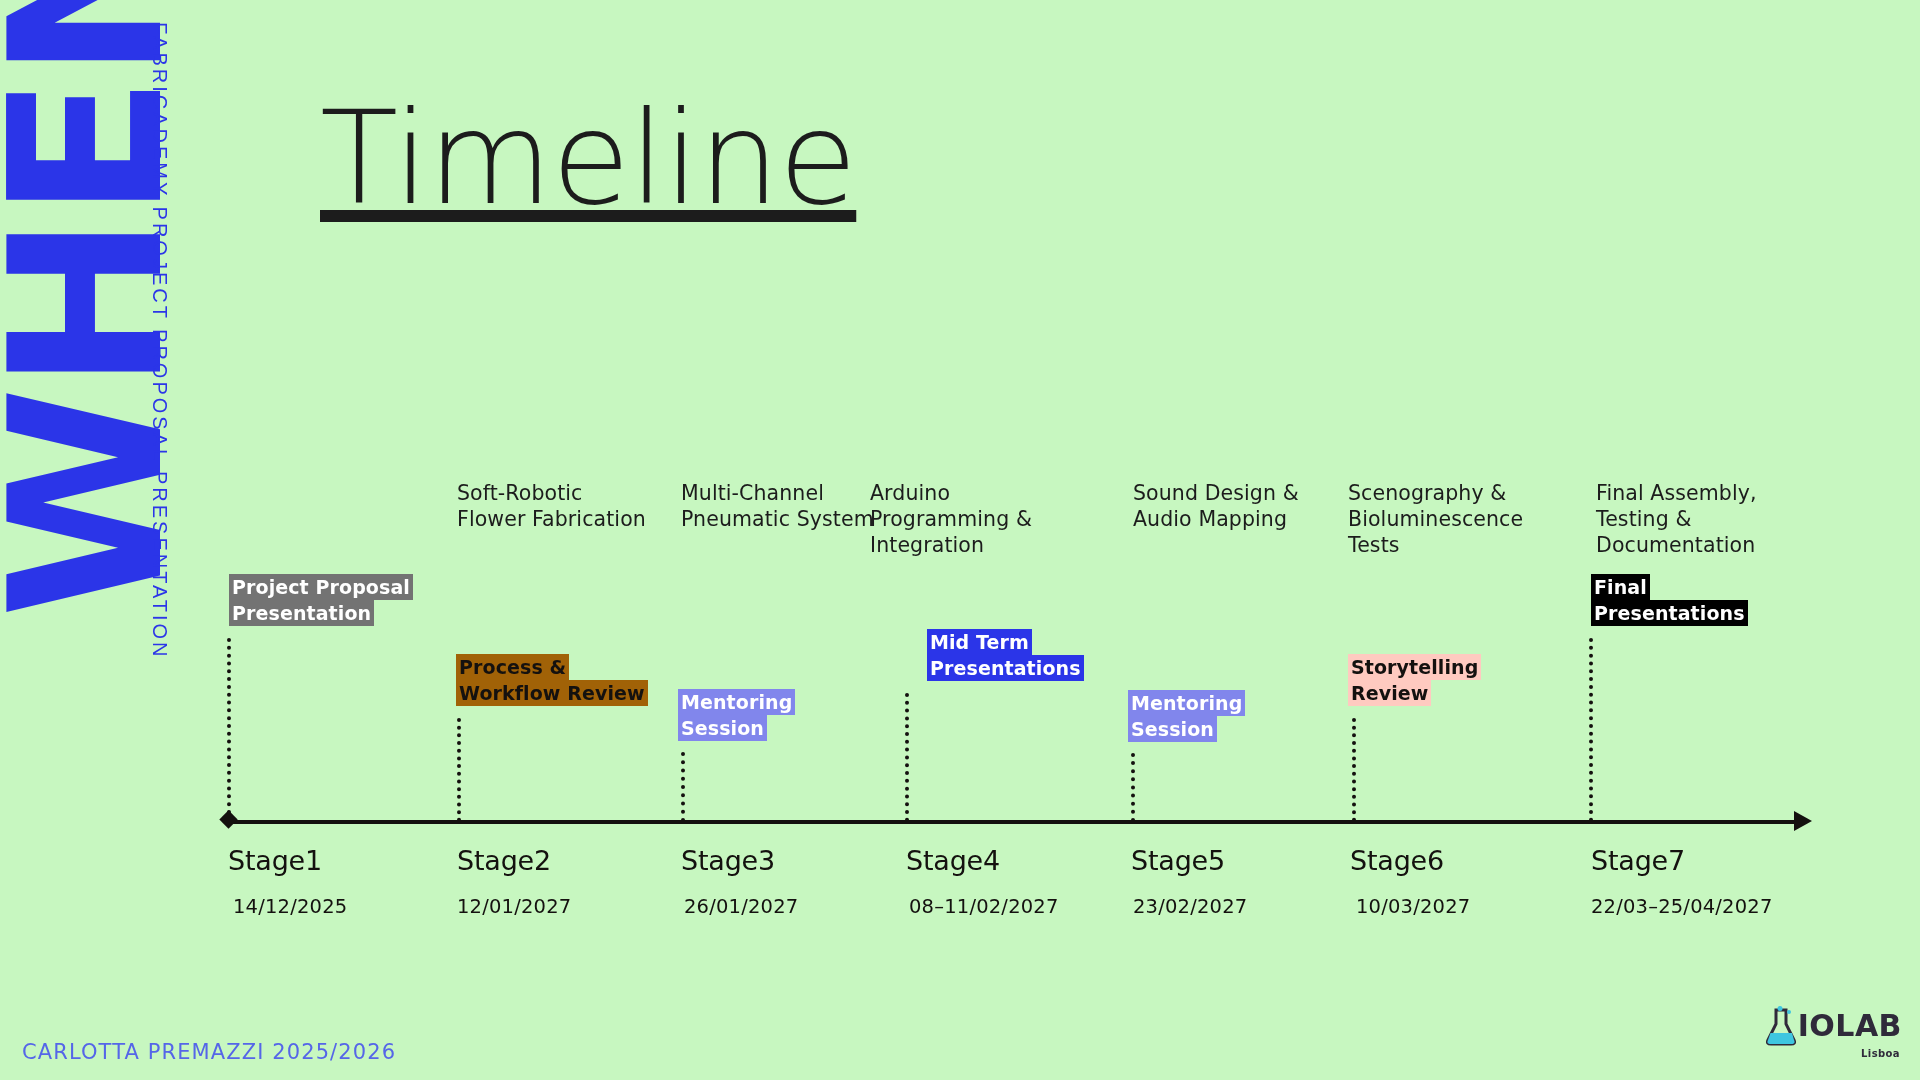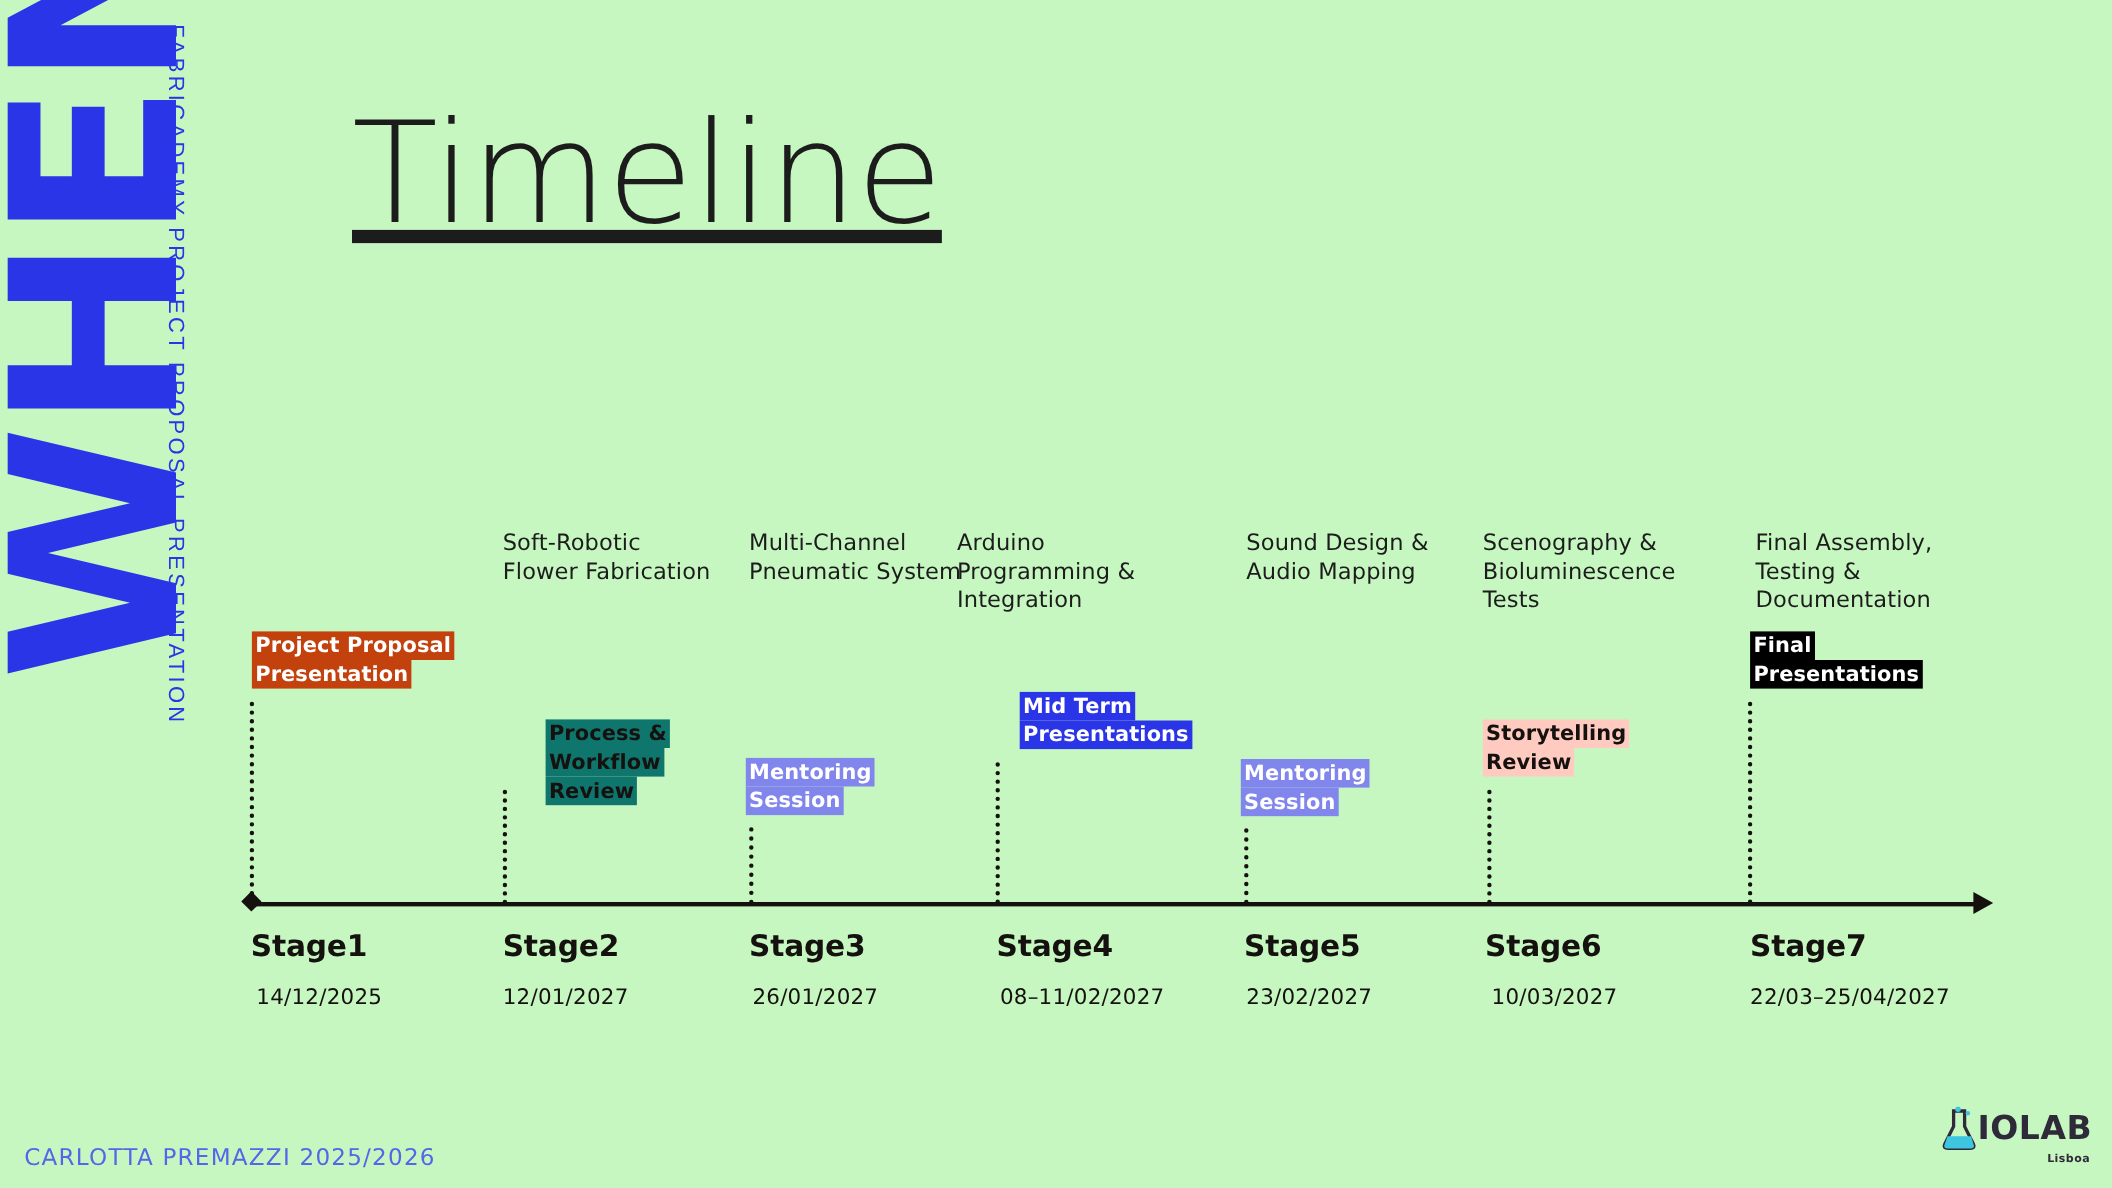--- a/index.html
+++ b/index.html
@@ -125,21 +125,21 @@
     height: 0;
     border-top: 10px solid transparent;
     border-bottom: 10px solid transparent;
     border-left: 18px solid #14110F;
   }
 
   .stage-name {
     position: absolute;
     top: 845px;
     font-size: 27px;
-    font-weight: 700;
+    font-weight: 400;
     letter-spacing: -0.2px;
     color: #14110F;
     font-family: "DejaVu Sans", sans-serif;
   }
   .stage-date {
     position: absolute;
     top: 895px;
     font-size: 19.5px;
     font-weight: 400;
     color: #14110F;
@@ -231,24 +231,24 @@
     <div class="stage-heading">Sound Design &amp; Audio Mapping</div>
   </div>
   <div class="stage-col" style="left:1348px;width:200px;">
     <div class="stage-heading">Scenography &amp; Bioluminescence Tests</div>
   </div>
   <div class="stage-col" style="left:1596px;width:185px;">
     <div class="stage-heading">Final Assembly, Testing &amp; Documentation</div>
   </div>
 
   <div class="event-tag tag-blue" style="left:229px;top:574px;width:190px;">
-    <span class="tagtext" style="background: #c2410c; color: rgb(255, 255, 255);">Project Proposal Presentation</span>
+    <span class="tagtext" style="background: #737373; color: rgb(255, 255, 255);">Project Proposal Presentation</span>
   </div>
   <div class="event-tag tag-pink" style="left:456px;top:654px;width:192px;">
-    <span class="tagtext" style="background: #0f766e; color: rgb(20, 17, 15); margin-left: 40px;">Process &amp; Workflow Review</span>
+    <span class="tagtext" style="background: #a16207; color: rgb(20, 17, 15);">Process &amp; Workflow Review</span>
   </div>
   <div class="event-tag tag-lavender" style="left:678px;top:689px;width:115px;">
     <span class="tagtext" style="background: rgb(129, 134, 236); color: rgb(255, 255, 255);">Mentoring Session</span>
   </div>
   <div class="event-tag tag-blue" style="left:903px;top:629px;width:150px;margin-left:24px;">
     <span class="tagtext" style="background: rgb(43, 53, 232); color: rgb(255, 255, 255);">Mid Term Presentations</span>
   </div>
   <div class="event-tag tag-lavender" style="left:1128px;top:690px;width:115px;">
     <span class="tagtext" style="background: rgb(129, 134, 236); color: rgb(255, 255, 255);">Mentoring Session</span>
   </div>

